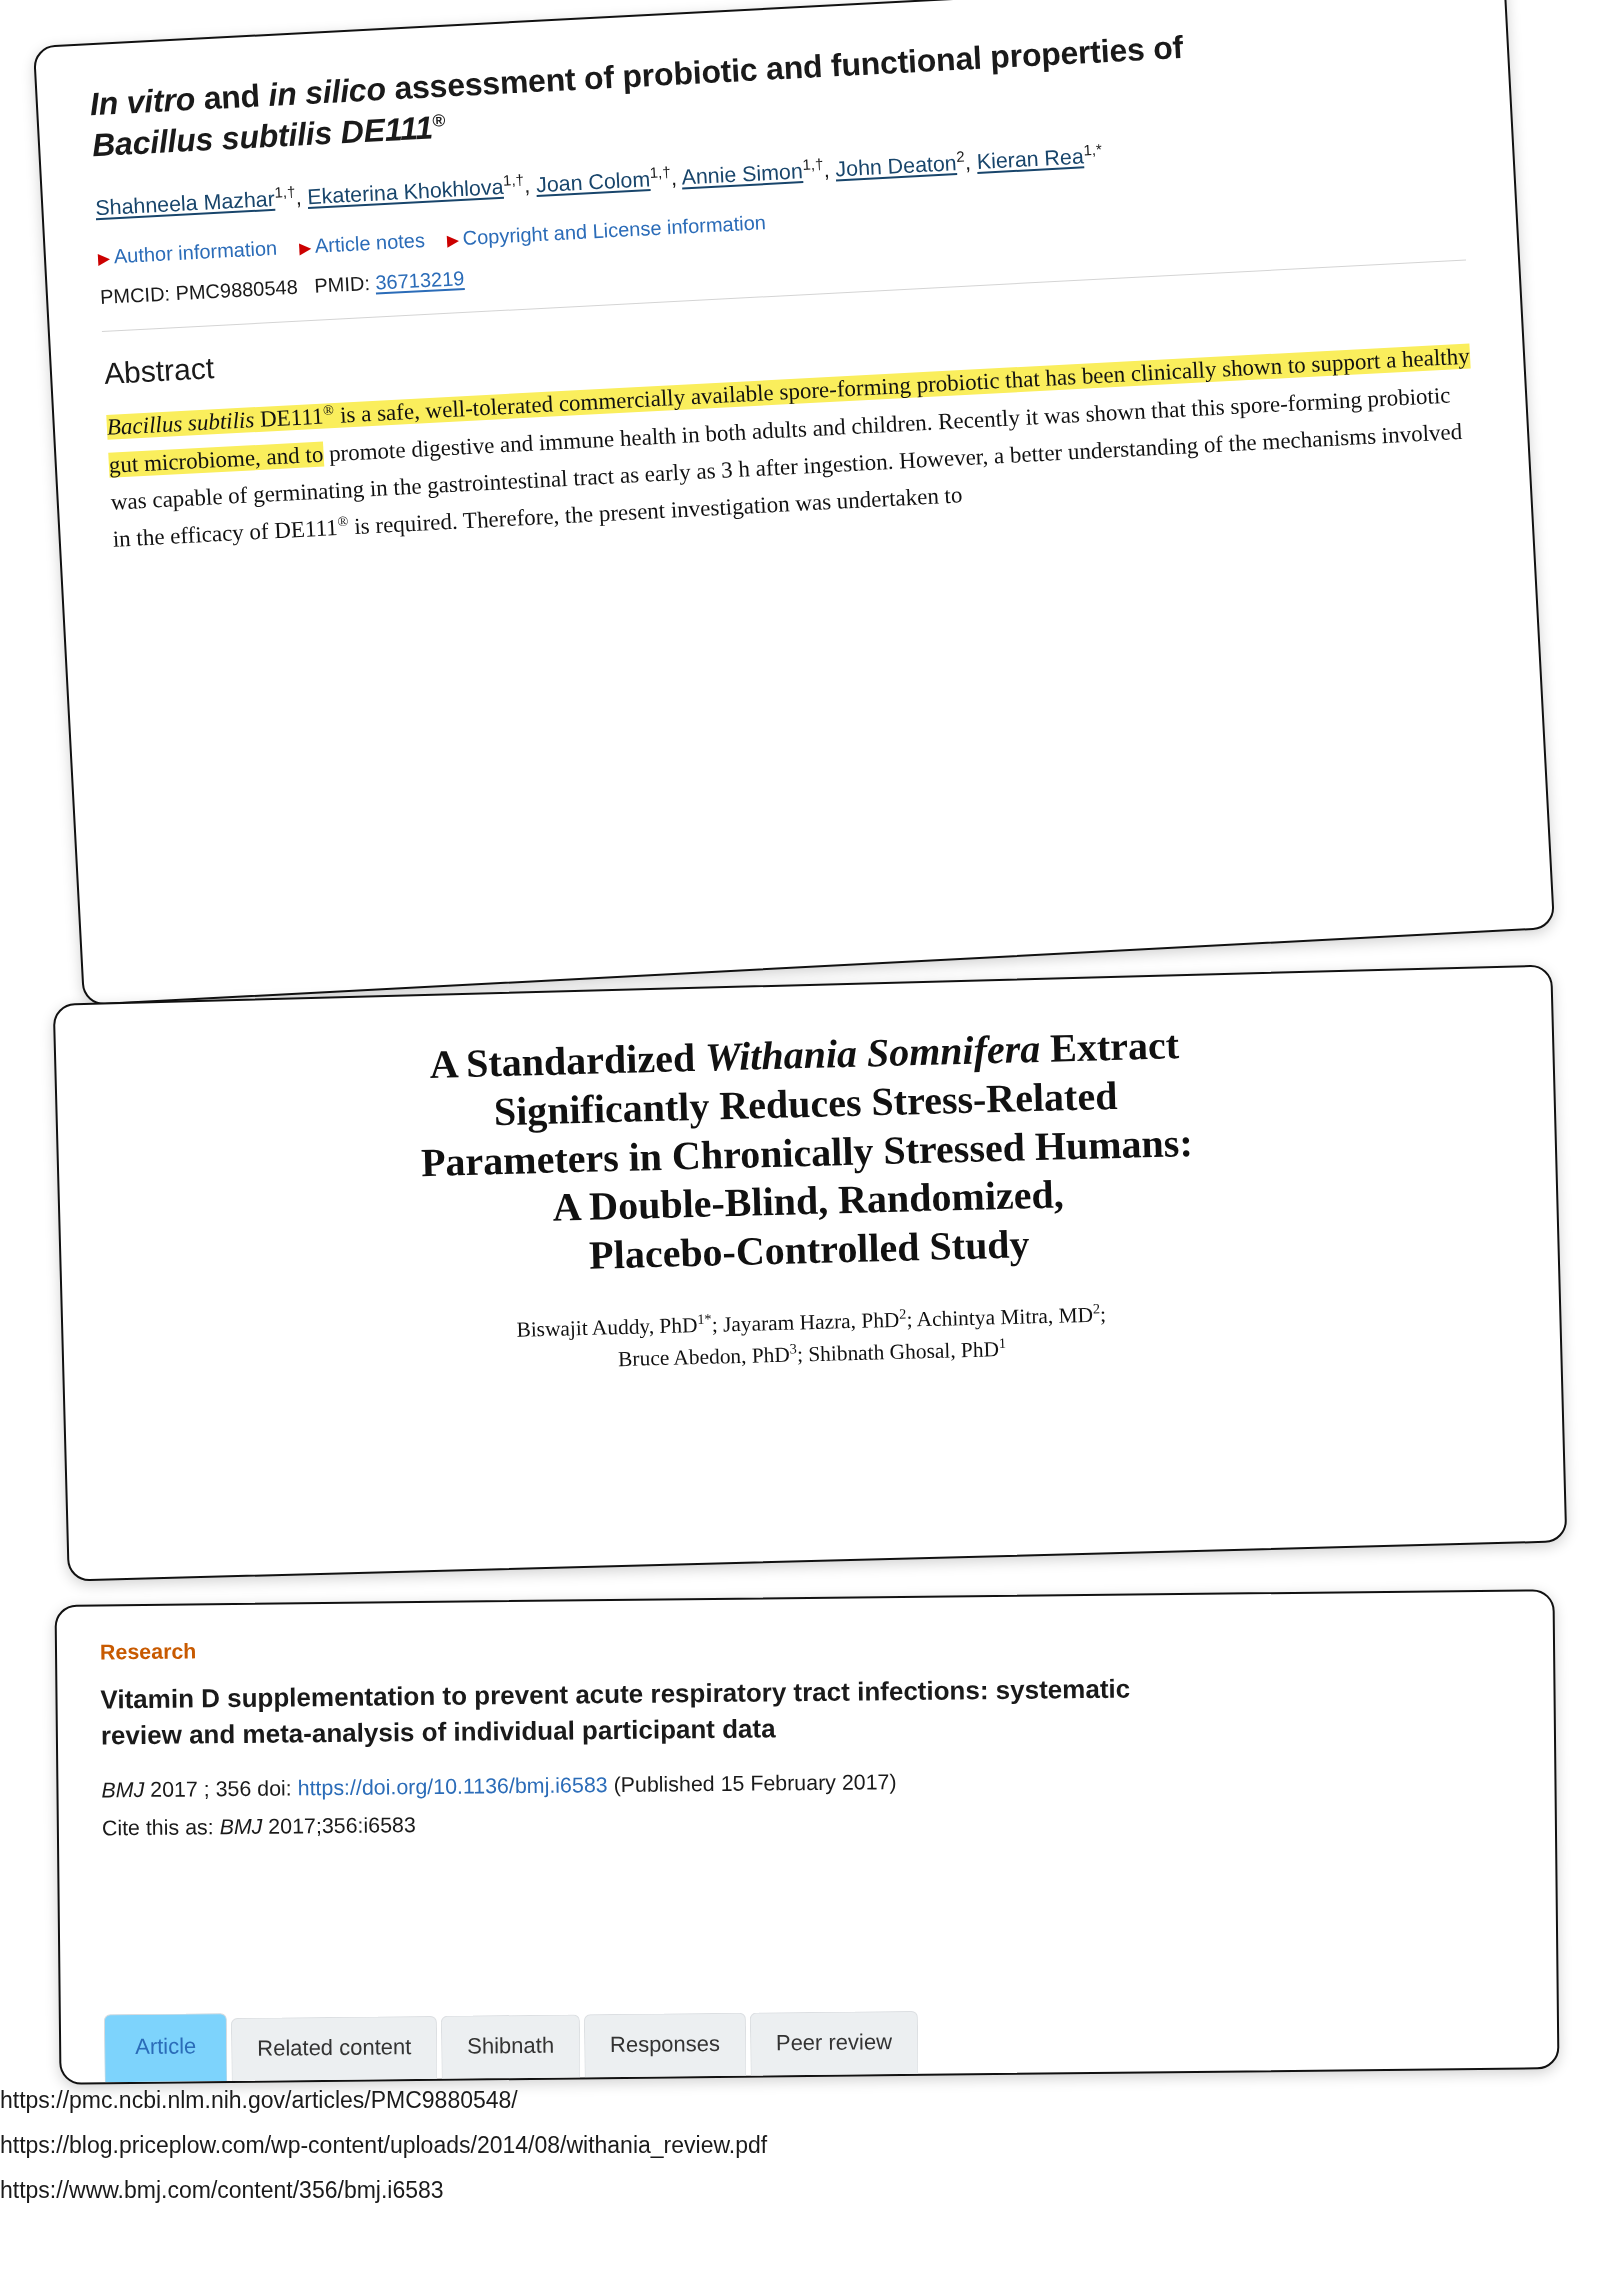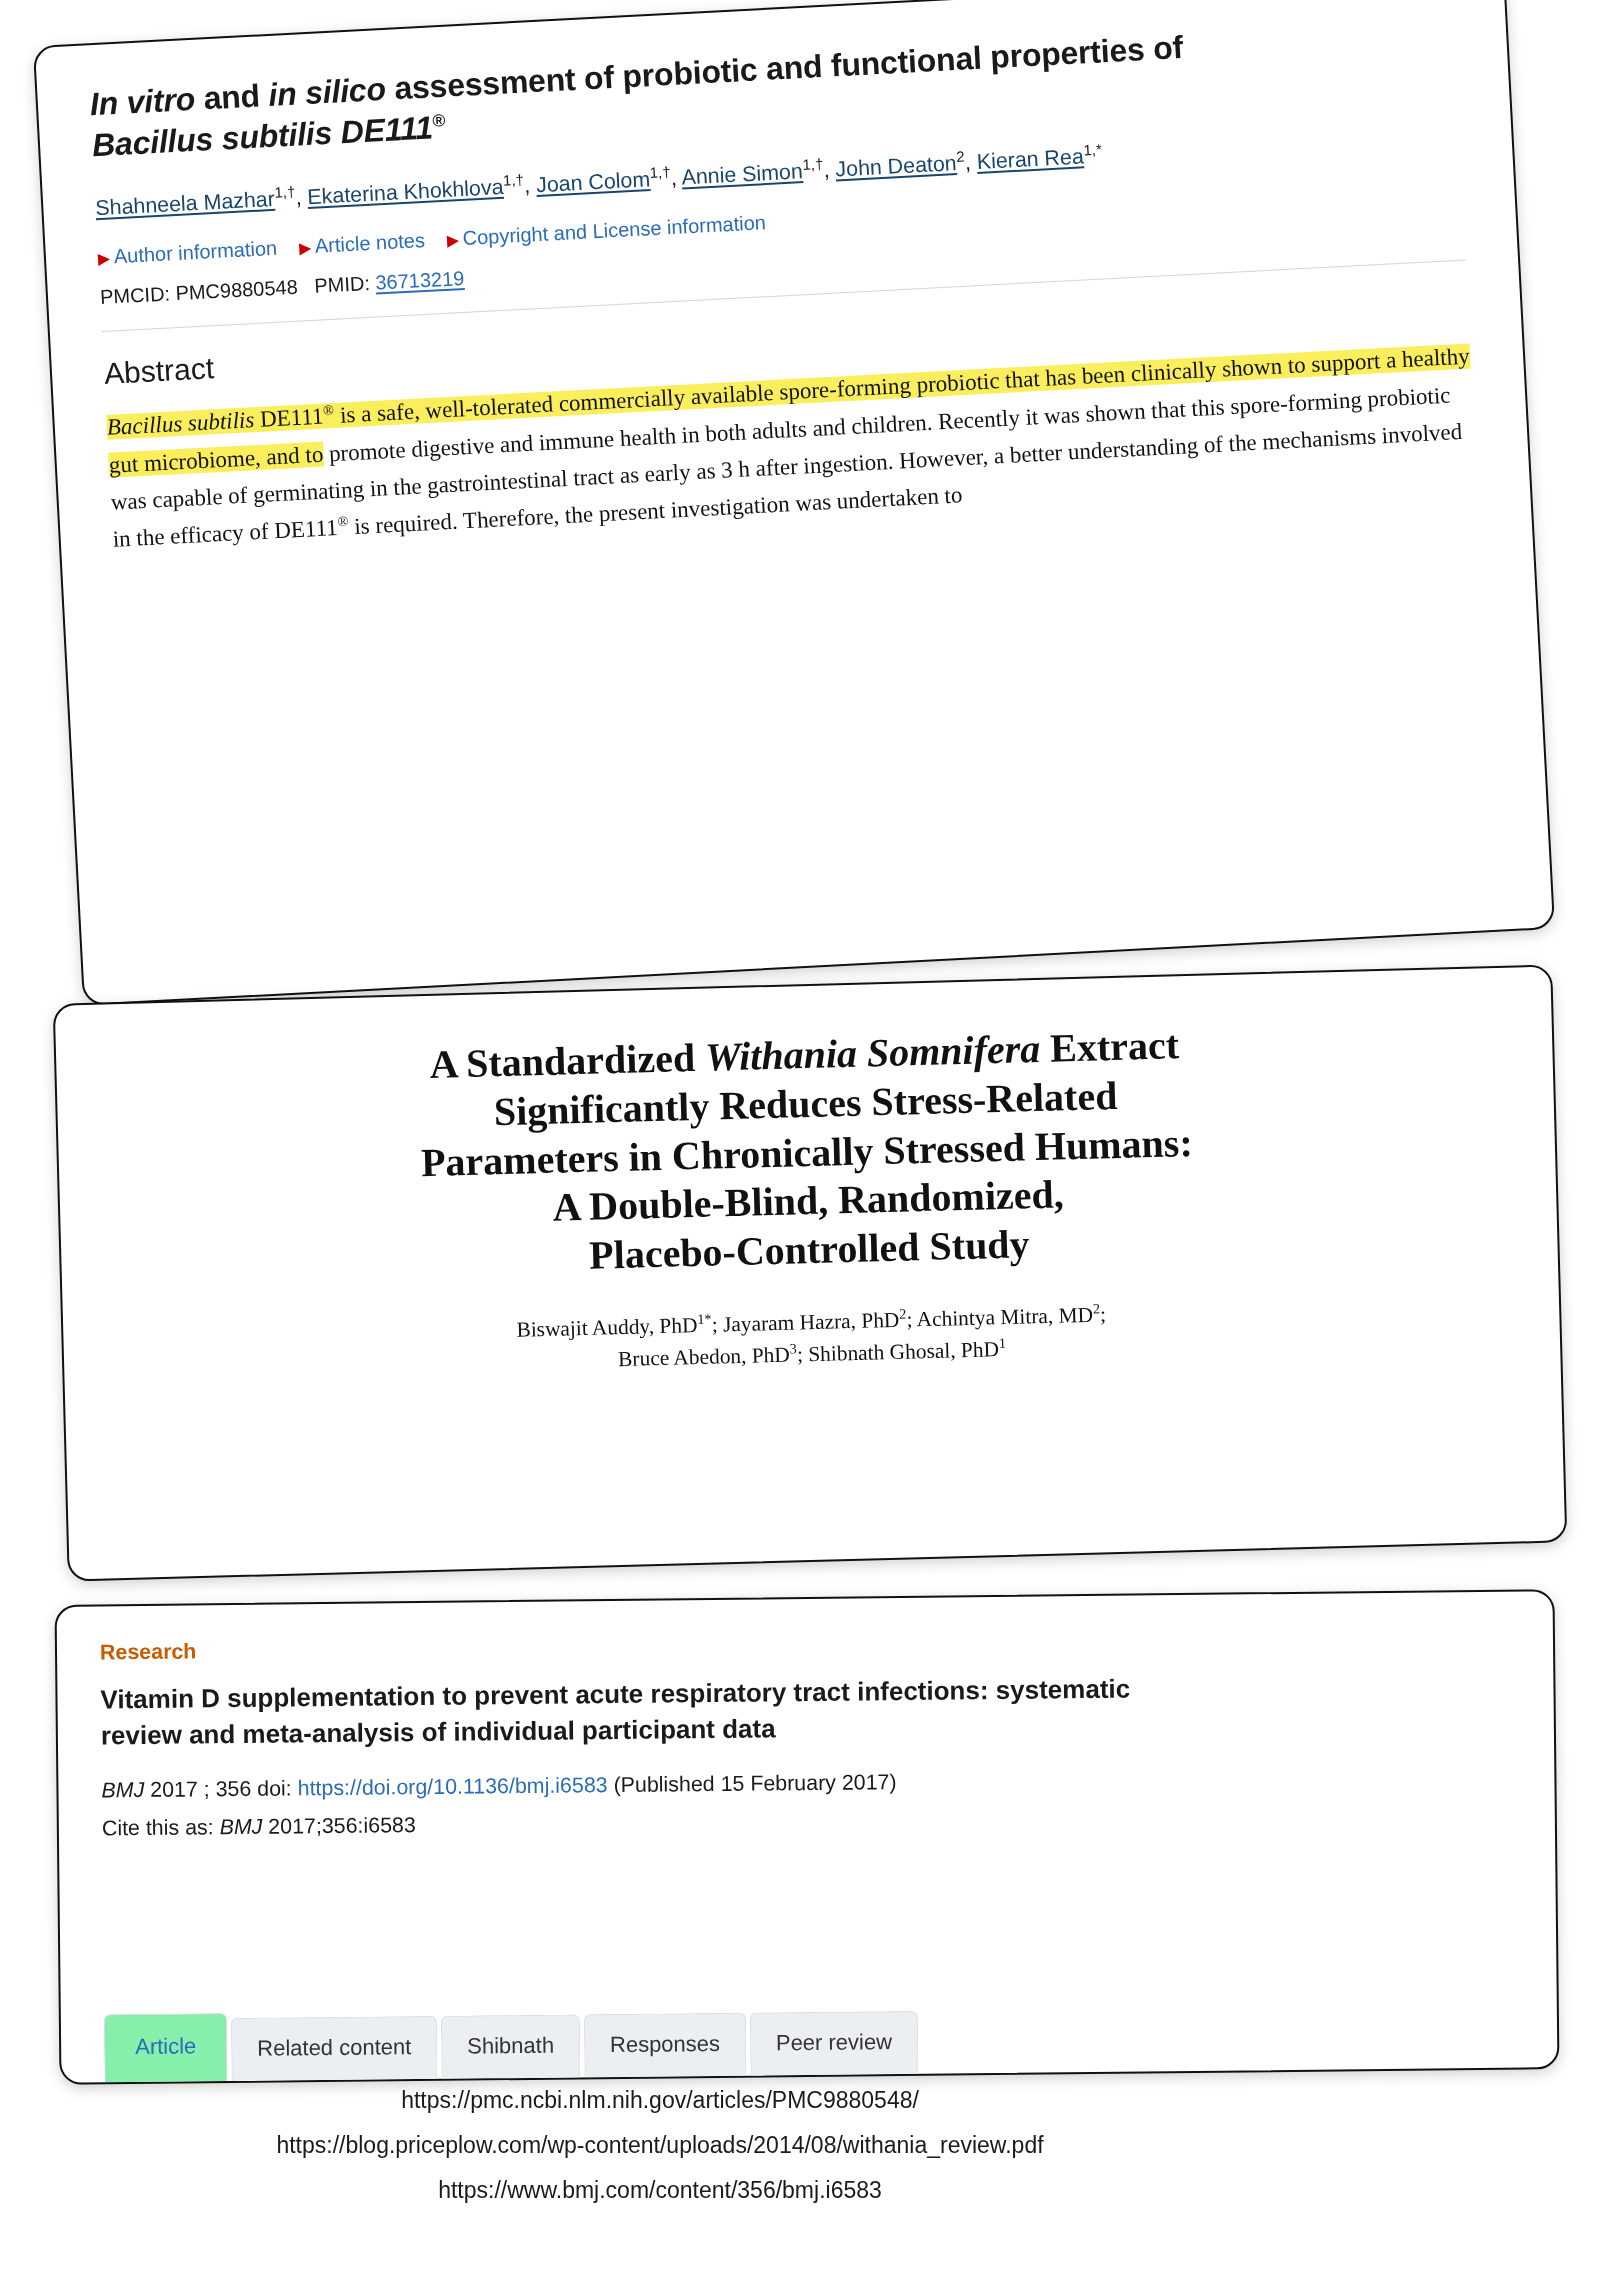--- a/index.html
+++ b/index.html
@@ -193,33 +193,33 @@
     background: #eceff1;
     border: 0.6px solid #dcdfe2;
     border-bottom: none;
     border-radius: 6.5px 6.5px 0 0;
     padding: 17px 25px 19.5px 25px;
     font-size: 22px;
     color: #333333;
     margin-right: 3.9px;
   }
   .tab.active {
-    background: #86efac;
+    background: #7dd3fc;
     color: #2b6cb8;
     border-color: #d8dbde;
     padding: 19.5px 30px 22px 30px;
   }
 
   
   .urls {
     position: absolute;
-    left: 16px;
+    left: 0;
     top: 2078px;
     width: 1288px;
-    text-align: center;
+    text-align: left;
     font-size: 23px;
     color: #1a1a1a;
     line-height: 1.95;
   }
   .urls div { white-space: nowrap; }
 </style>
 </head>
 <body>
 
 <div class="stage">

